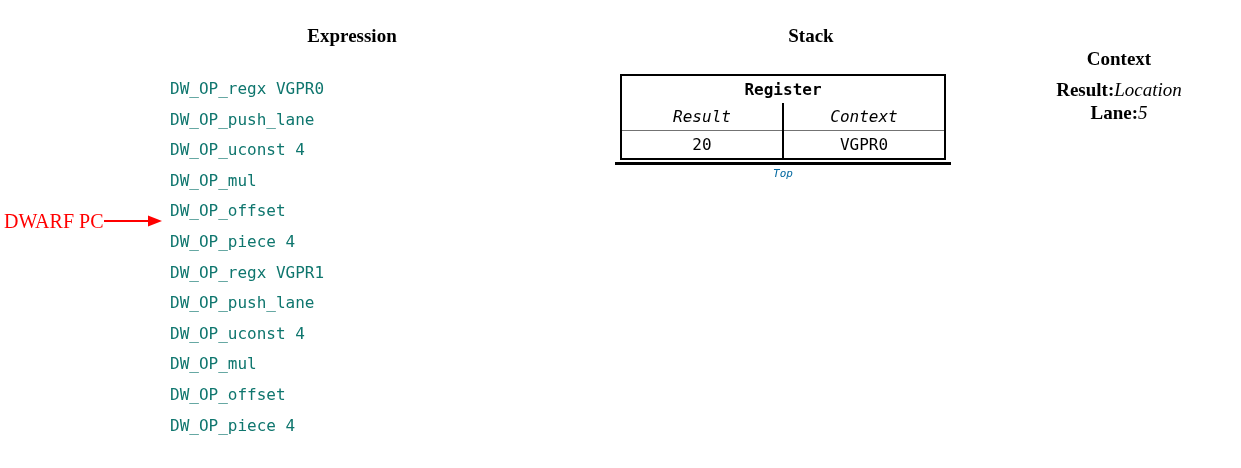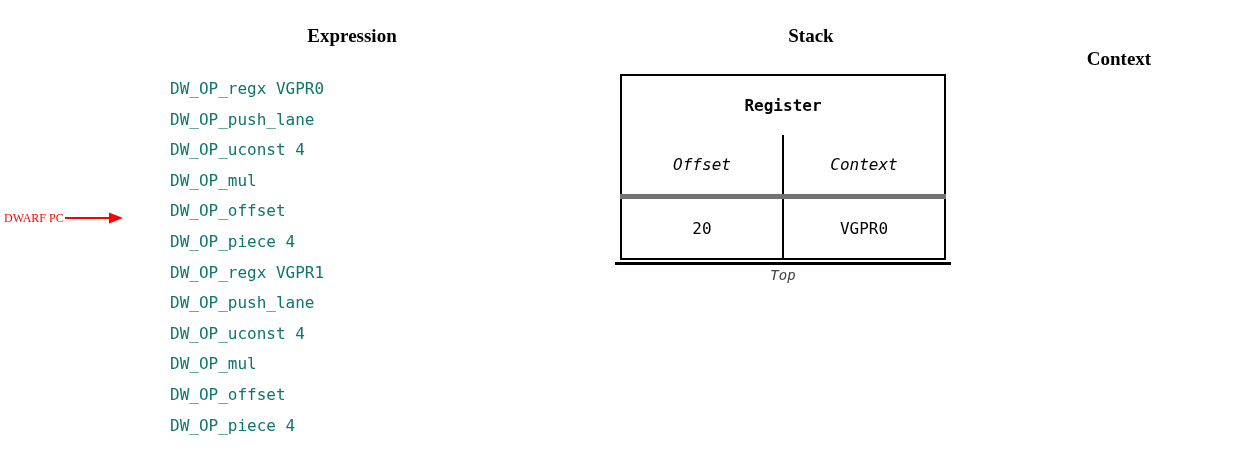--- a/index.html
+++ b/index.html
@@ -51,21 +51,21 @@
   #pc-pointer {
     position: absolute;
     left: 4px;
     top: 211px;
     display: flex;
     align-items: center;
     color: #ff0000;
   }
   #pc-pointer-label {
     font-family: "Liberation Serif", serif;
-    font-size: 12px;
+    font-size: 20px;
     color: #ff0000;
     white-space: nowrap;
     line-height: 1;
   }
   #pc-arrow {
     display: block;
     margin-left: 1px;
   }
 
   
@@ -76,54 +76,54 @@
     width: 326px;
   }
   #stack-table {
     border: 2px solid #000000;
     border-collapse: collapse;
     width: 326px;
     background: #ffffff;
     table-layout: fixed;
   }
   #stack-table td {
-    padding: 16px;
+    padding: 0;
     margin: 0;
     text-align: center;
     font-family: "DejaVu Sans Mono", "Liberation Mono", monospace;
     font-size: 16px;
     color: #000000;
     height: 27px;
     vertical-align: middle;
   }
   .reg-title {
     font-weight: bold;
   }
   .subhead {
     font-style: italic;
   }
   .cell-left-sub  { border-right: 2px solid #000000; }
-  .row-values td  { border-top: 5px solid #737373; }
+  .row-values td  { border-top: 1px solid #737373; }
   .cell-value-red { color: #ff0000; }
 
   #stack-bottom-line {
     position: relative;
     left: -5px;
     width: 336px;
     height: 3px;
     background: #000000;
     margin-top: 2px;
   }
   #stack-top-label {
     width: 326px;
     text-align: center;
     font-family: "DejaVu Sans Mono", "Liberation Mono", monospace;
     font-style: italic;
-    font-size: 14px;
-    color: #404040;
+    font-size: 11px;
+    color: #0369a1;
     margin-top: 3px;
     line-height: 1.1;
   }
 
   
   #context-block {
     position: absolute;
     left: 1019px;
     top: 78px;
     width: 200px;
@@ -170,29 +170,35 @@
     </svg>
   </div>
 
   <div id="stack-area">
     <table id="stack-table">
       <tbody>
         <tr>
           <td colspan="2" class="reg-title">Register</td>
         </tr>
         <tr>
-          <td class="subhead cell-left-sub">Offset</td>
+          <td class="subhead cell-left-sub">Result</td>
           <td class="subhead">Context</td>
         </tr>
         <tr class="row-values">
           <td class="cell-value-red cell-left-sub">20</td>
           <td>VGPR0</td>
         </tr>
       </tbody>
     </table>
     <div id="stack-bottom-line"></div>
     <div id="stack-top-label">Top</div>
   </div>
 
   <div id="context-block">
+    <div class="ctx-line">
+      <span class="ctx-key">Result:</span><span class="ctx-val">Location</span>
+    </div>
+    <div class="ctx-line">
+      <span class="ctx-key">Lane:</span><span class="ctx-val">5</span>
+    </div>
   </div>
 
 </div>
 
 </body></html>

